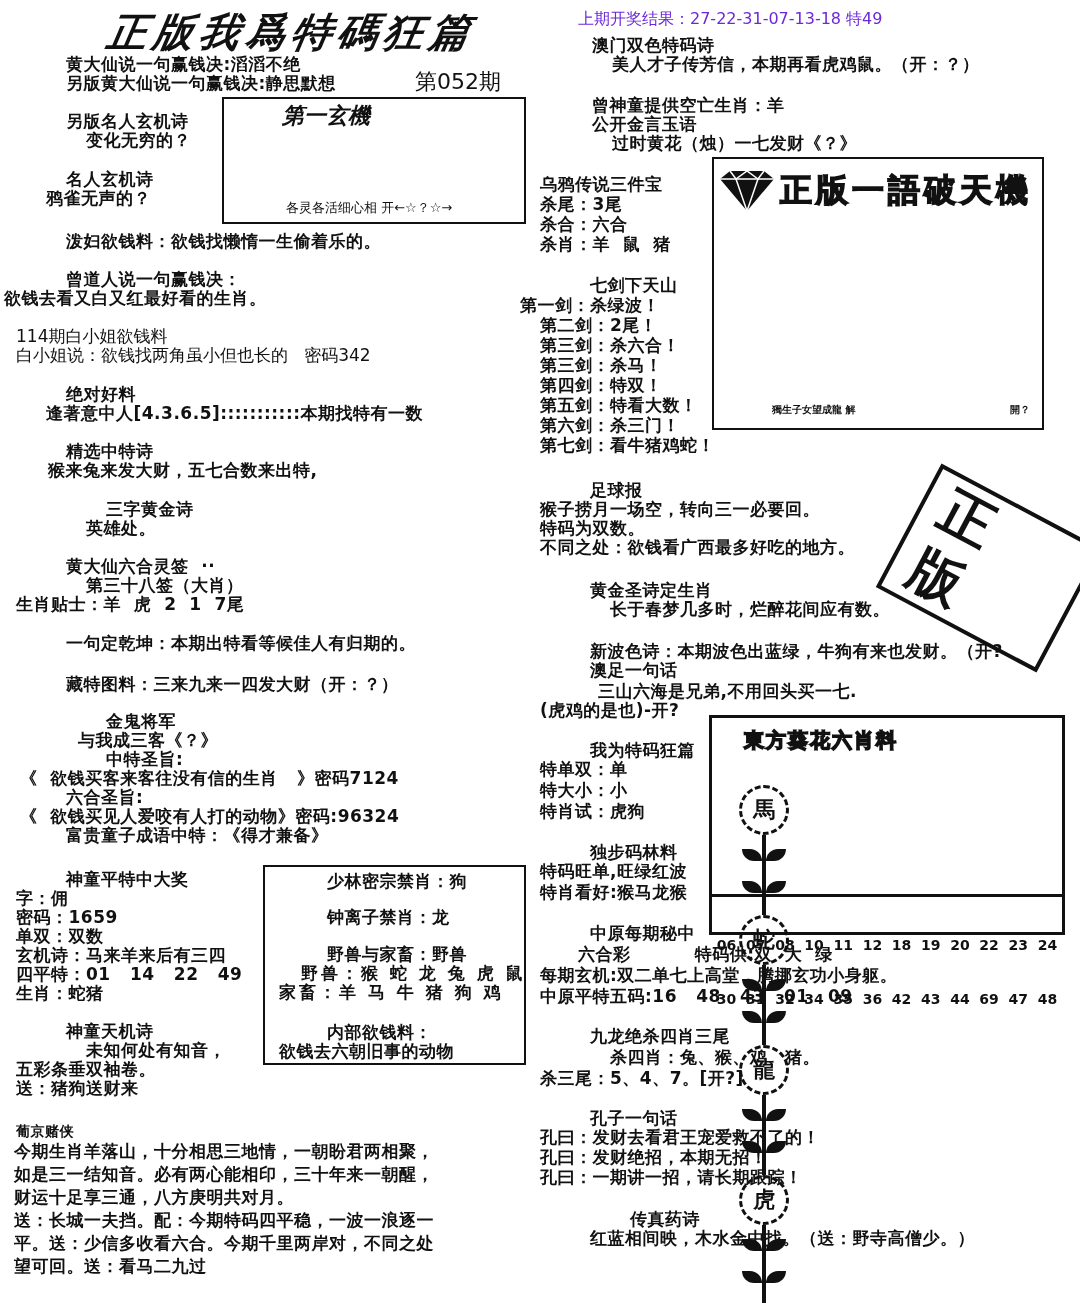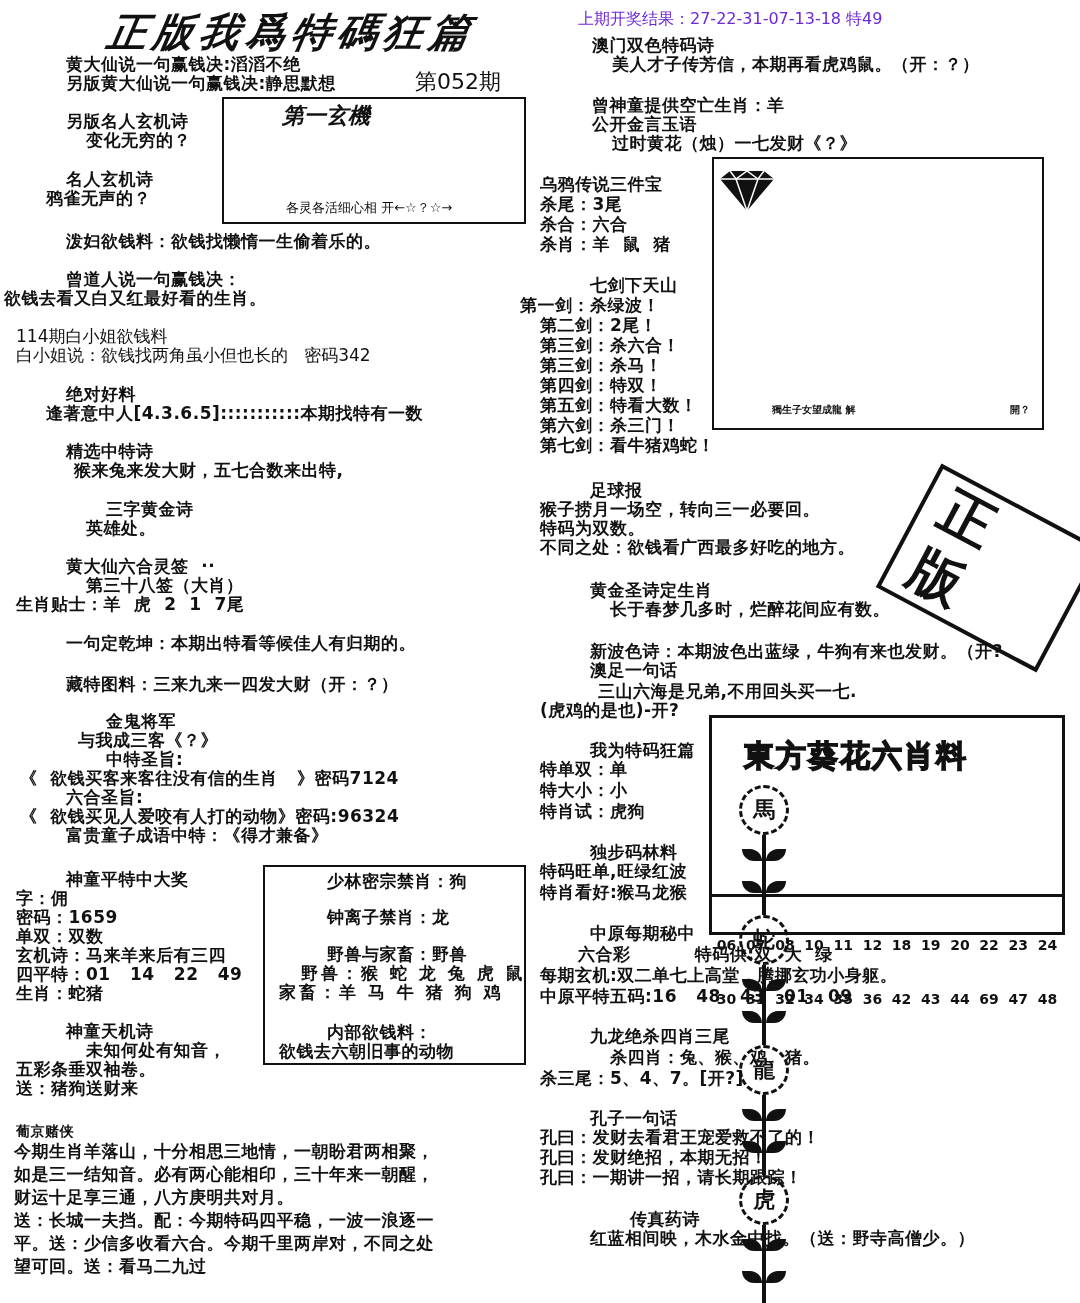--- a/index.html
+++ b/index.html
@@ -44,21 +44,21 @@
 </div>
 
 <div class="abs t" style="left:66px;top:232px;">泼妇欲钱料：欲钱找懒惰一生偷着乐的。</div>
 <div class="abs t" style="left:66px;top:270px;">曾道人说一句赢钱决：</div>
 <div class="abs t" style="left:4px;top:289px;">欲钱去看又白又红最好看的生肖。</div>
 <div class="abs tn" style="left:16px;top:327px;text-align:right;">114期白小姐欲钱料</div>
 <div class="abs tn" style="left:16px;top:346px;">白小姐说：欲钱找两角虽小但也长的   密码342</div>
 <div class="abs t" style="left:66px;top:385px;">绝对好料</div>
 <div class="abs t" style="left:46px;top:404px;">逢著意中人[4.3.6.5]:::::::::::本期找特有一数</div>
 <div class="abs t" style="left:66px;top:442px;">精选中特诗</div>
-<div class="abs t" style="left:74px;top:461px;text-align:right;">猴来兔来发大财，五七合数来出特,</div>
+<div class="abs t" style="left:48px;top:461px;text-align:right;">猴来兔来发大财，五七合数来出特,</div>
 <div class="abs t" style="left:106px;top:500px;">三字黄金诗</div>
 <div class="abs t" style="left:86px;top:519px;">英雄处。</div>
 <div class="abs t" style="left:66px;top:557px;">黄大仙六合灵签  ··</div>
 <div class="abs t" style="left:86px;top:576px;">第三十八签（大肖）</div>
 <div class="abs t" style="left:16px;top:595px;">生肖贴士：羊  虎  2  1  7尾</div>
 <div class="abs t" style="left:66px;top:634px;">一句定乾坤：本期出特看等候佳人有归期的。</div>
 <div class="abs t" style="left:66px;top:675px;">藏特图料：三来九来一四发大财（开：？）</div>
 
 <div class="abs t" style="left:106px;top:712px;">金鬼将军</div>
 <div class="abs t" style="left:78px;top:731px;">与我成三客《？》</div>
@@ -119,20 +119,21 @@
 <div class="abs t" style="left:540px;top:416px;">第六剑：杀三门！</div>
 <div class="abs t" style="left:540px;top:436px;">第七剑：看牛猪鸡蛇！</div>
 
 <div class="box" style="left:712px;top:157px;width:328px;height:269px;">
   <svg style="position:absolute;left:2px;top:10px;" width="62" height="44" viewBox="0 0 62 44">
     <polygon points="4,10 14,2 48,2 58,10 31,42" fill="#111"></polygon>
     <polyline points="4,10 58,10" stroke="#fff" stroke-width="1.5" fill="none"></polyline>
     <polyline points="20,10 31,42 42,10" stroke="#fff" stroke-width="1.5" fill="none"></polyline>
     <polyline points="14,2 20,10 31,2 42,10 48,2" stroke="#fff" stroke-width="1.5" fill="none"></polyline>
   </svg>
+  <div class="abs outline" style="left:66px;top:12px;font-size:32px;line-height:38px;letter-spacing:4px;">正版一語破天機</div>
   <div class="abs tn" style="left:58px;top:245px;font-size:10px;line-height:12px;font-weight:bold;">獨生子女望成龍 解</div>
   <div class="abs tn" style="left:296px;top:245px;font-size:10px;line-height:12px;font-weight:bold;">開？</div>
 </div>
 
 <div class="abs t" style="left:590px;top:481px;">足球报</div>
 <div class="abs t" style="left:540px;top:500px;">猴子捞月一场空，转向三一必要回。</div>
 <div class="abs t" style="left:540px;top:519px;">特码为双数。</div>
 <div class="abs t" style="left:540px;top:538px;">不同之处：欲钱看广西最多好吃的地方。</div>
 
 <div class="stamp" style="left:898px;top:498px;">正版</div>
@@ -146,21 +147,21 @@
 
 <div class="abs t" style="left:590px;top:741px;">我为特码狂篇</div>
 <div class="abs t" style="left:540px;top:760px;">特单双：单</div>
 <div class="abs t" style="left:540px;top:781px;">特大小：小</div>
 <div class="abs t" style="left:540px;top:802px;">特肖试：虎狗</div>
 <div class="abs t" style="left:590px;top:843px;">独步码林料</div>
 <div class="abs t" style="left:540px;top:862px;">特码旺单,旺绿红波</div>
 <div class="abs t" style="left:540px;top:883px;">特肖看好:猴马龙猴</div>
 
 <div class="box" style="left:709px;top:715px;width:350px;height:214px;border-width:3px;">
-  <div class="abs outline" style="left:32px;top:20px;font-size:30px;line-height:36px;letter-spacing:2px;">東方葵花六肖料</div>
+  <div class="abs outline" style="left:32px;top:4px;font-size:20px;line-height:36px;letter-spacing:2px;">東方葵花六肖料</div>
   <div class="abs" style="left:6px;top:48px;width:340px;">
     <div class="flower"><div class="head">馬</div><div class="stem"><span class="leaf" style="left:-20px;top:14px;"></span><span class="leaf" style="left:4px;top:14px;transform:scaleX(-1);"></span><span class="leaf" style="left:-20px;top:46px;"></span><span class="leaf" style="left:4px;top:46px;transform:scaleX(-1);"></span></div></div>
     <div class="flower"><div class="head">蛇</div><div class="stem"><span class="leaf" style="left:-20px;top:14px;"></span><span class="leaf" style="left:4px;top:14px;transform:scaleX(-1);"></span><span class="leaf" style="left:-20px;top:46px;"></span><span class="leaf" style="left:4px;top:46px;transform:scaleX(-1);"></span></div></div>
     <div class="flower"><div class="head">龍</div><div class="stem"><span class="leaf" style="left:-20px;top:14px;"></span><span class="leaf" style="left:4px;top:14px;transform:scaleX(-1);"></span><span class="leaf" style="left:-20px;top:46px;"></span><span class="leaf" style="left:4px;top:46px;transform:scaleX(-1);"></span></div></div>
     <div class="flower"><div class="head">虎</div><div class="stem"><span class="leaf" style="left:-20px;top:14px;"></span><span class="leaf" style="left:4px;top:14px;transform:scaleX(-1);"></span><span class="leaf" style="left:-20px;top:46px;"></span><span class="leaf" style="left:4px;top:46px;transform:scaleX(-1);"></span></div></div>
     
     
   </div>
   <div class="abs" style="left:0;top:176px;width:350px;border-top:3px solid #111;padding-top:2px;">
     <div class="numgrid">

